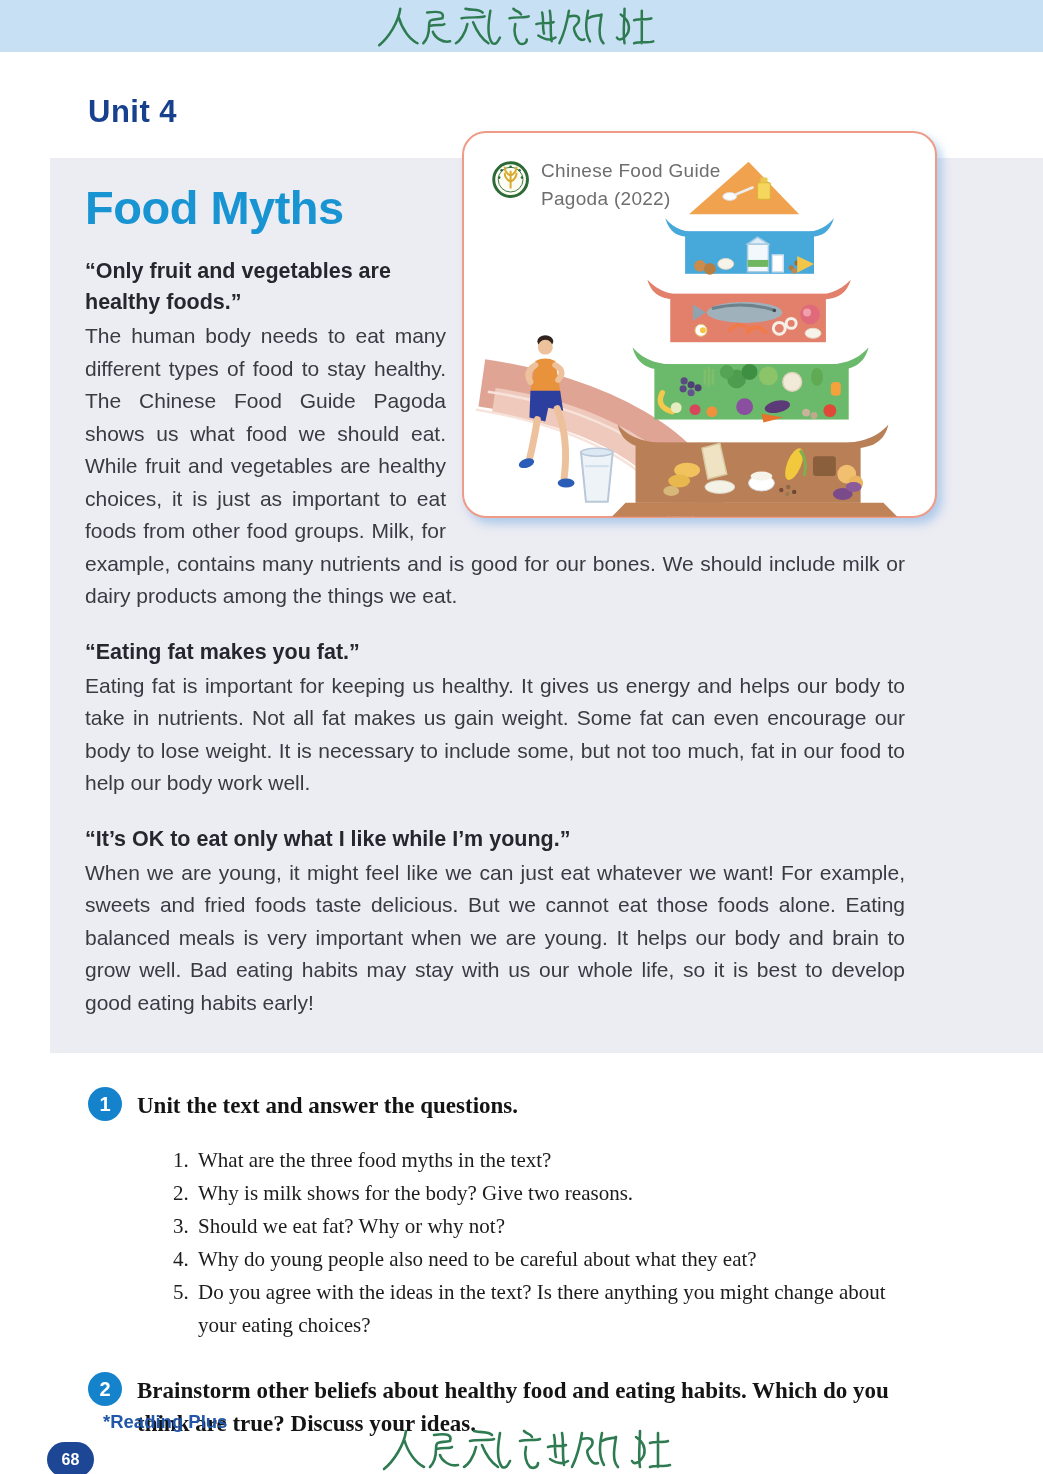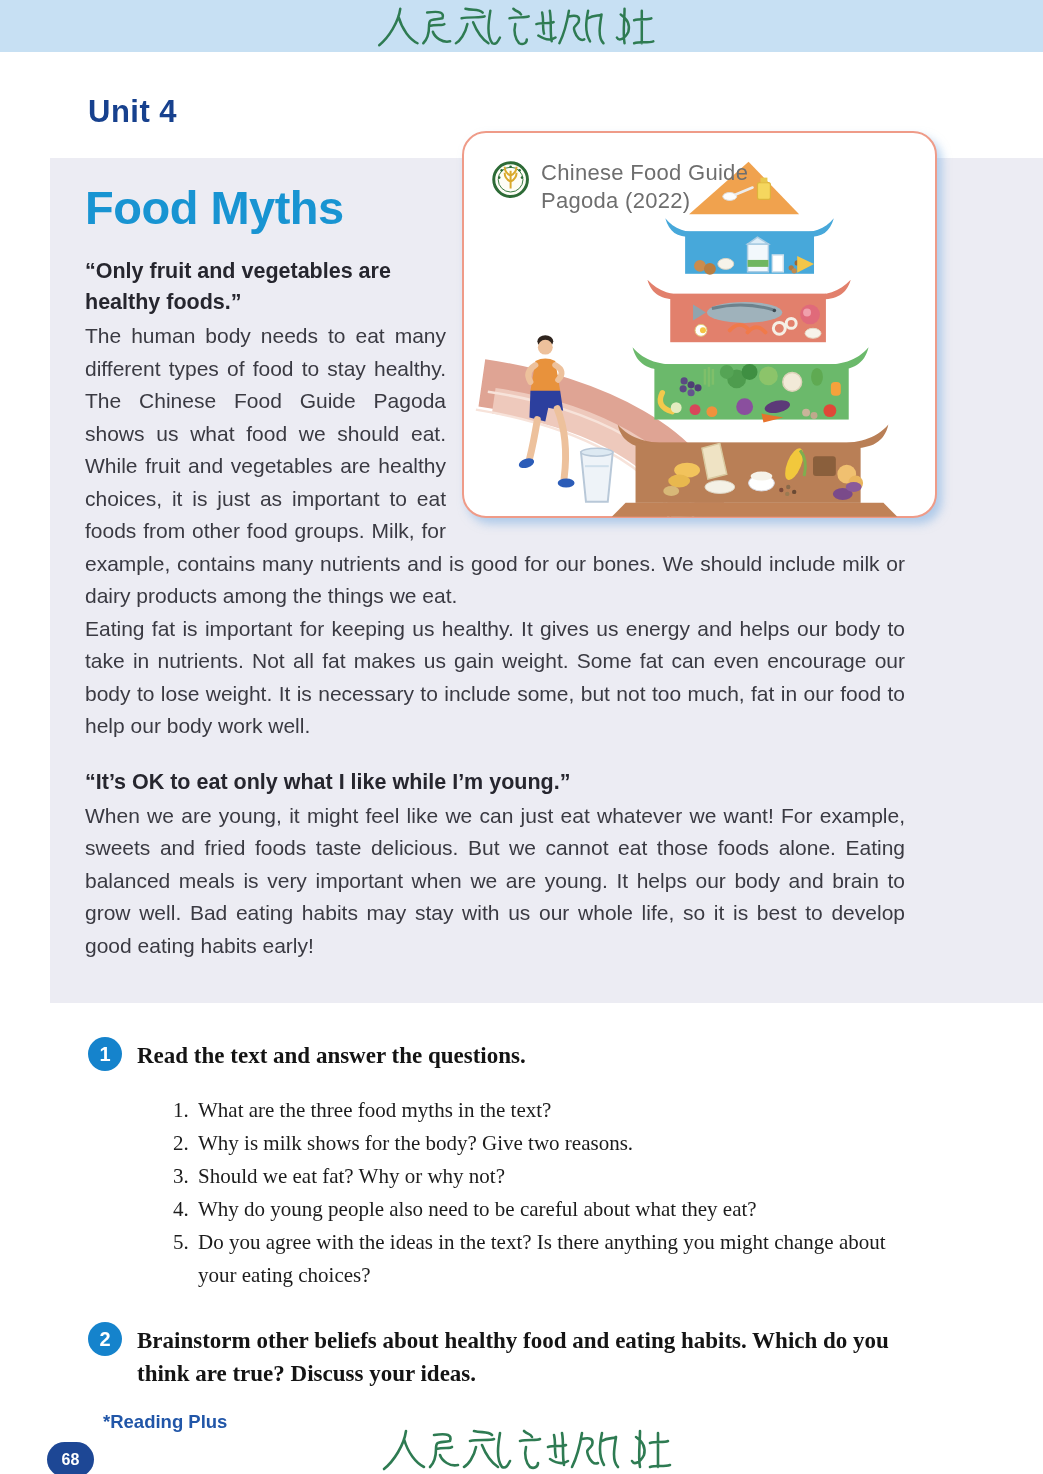--- a/index.html
+++ b/index.html
@@ -30,21 +30,21 @@
   .article-title{font-size:47px;font-weight:800;color:var(--article-title-blue);letter-spacing:-0.5px;line-height:52px;margin-bottom:22px;}
   .myth-heading{font-size:21.5px;font-weight:bold;color:#26262e;line-height:31px;margin:24px 0 2px 0;}
   .myth-heading.first{margin-top:0;}
   .myth-body{font-size:21px;color:var(--body-text);line-height:32.5px;text-align:justify;}
 
   
   .pagoda-card{float:right;width:475px;height:387px;background:#fff;border:2.5px solid var(--card-border);
     border-radius:24px;margin:-51px -32px 18px 16px;position:relative;
     box-shadow:5px 6px 10px rgba(125,175,225,.55);}
   .pagoda-card svg{position:absolute;inset:0;border-radius:22px;}
-  .card-title-line{position:absolute;left:77px;color:#6e6e6e;font-size:22px;font-weight:500;letter-spacing:.3px;}
+  .card-title-line{position:absolute;left:77px;color:#6e6e6e;font-size:19px;font-weight:500;letter-spacing:.3px;}
   .card-title-line.l1{top:27px;}
   .card-title-line.l2{top:55px;}
 
   
   .activity{display:flex;gap:15px;margin-left:88px;margin-right:130px;}
   .activity.a1{margin-top:32px;}
   .activity.a2{margin-top:28px;}
   .activity-num{flex:none;width:34px;height:34px;border-radius:50%;background:var(--activity-circle-blue);
     color:#fff;font-size:20px;font-weight:bold;display:flex;align-items:center;justify-content:center;margin-top:2px;}
   .activity-instruction{font-family:"Liberation Serif",serif;font-weight:bold;font-size:23px;color:#141414;line-height:33px;padding-top:4px;}
@@ -221,30 +221,31 @@
       </svg>
       <span class="card-title-line l1">Chinese Food Guide</span>
       <span class="card-title-line l2">Pagoda (2022)</span>
     </div>
 
     <h1 class="article-title">Food Myths</h1>
 
     <h3 class="myth-heading first">“Only fruit and vegetables are healthy foods.”</h3>
     <p class="myth-body">The human body needs to eat many different types of food to stay healthy. The Chinese Food Guide Pagoda shows us what food we should eat. While fruit and vegetables are healthy choices, it is just as important to eat foods from other food groups. Milk, for example, contains many nutrients and is good for our bones. We should include milk or dairy products among the things we eat.</p>
 
+    <h3 class="myth-heading">“Eating fat makes you fat.”</h3>
     <p class="myth-body">Eating fat is important for keeping us healthy. It gives us energy and helps our body to take in nutrients. Not all fat makes us gain weight. Some fat can even encourage our body to lose weight. It is necessary to include some, but not too much, fat in our food to help our body work well.</p>
 
     <h3 class="myth-heading">“It’s OK to eat only what I like while I’m young.”</h3>
     <p class="myth-body">When we are young, it might feel like we can just eat whatever we want! For example, sweets and fried foods taste delicious. But we cannot eat those foods alone. Eating balanced meals is very important when we are young. It helps our body and brain to grow well. Bad eating habits may stay with us our whole life, so it is best to develop good eating habits early!</p>
   </div>
 
   <div class="activity a1">
     <div class="activity-num">1</div>
     <div class="activity-content">
-      <div class="activity-instruction">Read the text and answer the questions.</div>
+      <div class="activity-instruction">Unit the text and answer the questions.</div>
       <ol class="questions">
         <li>What are the three food myths in the text?</li>
         <li>Why is milk shows for the body? Give two reasons.</li>
         <li>Should we eat fat? Why or why not?</li>
         <li>Why do young people also need to be careful about what they eat?</li>
         <li>Do you agree with the ideas in the text? Is there anything you might change about your eating choices?</li>
       </ol>
     </div>
   </div>
 

